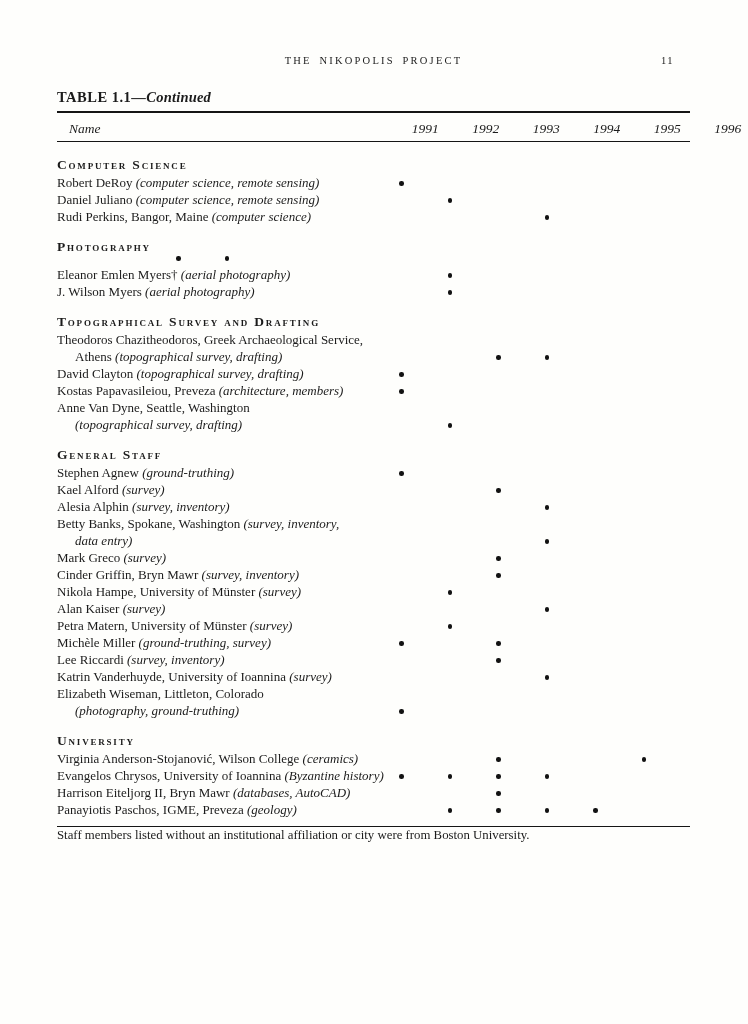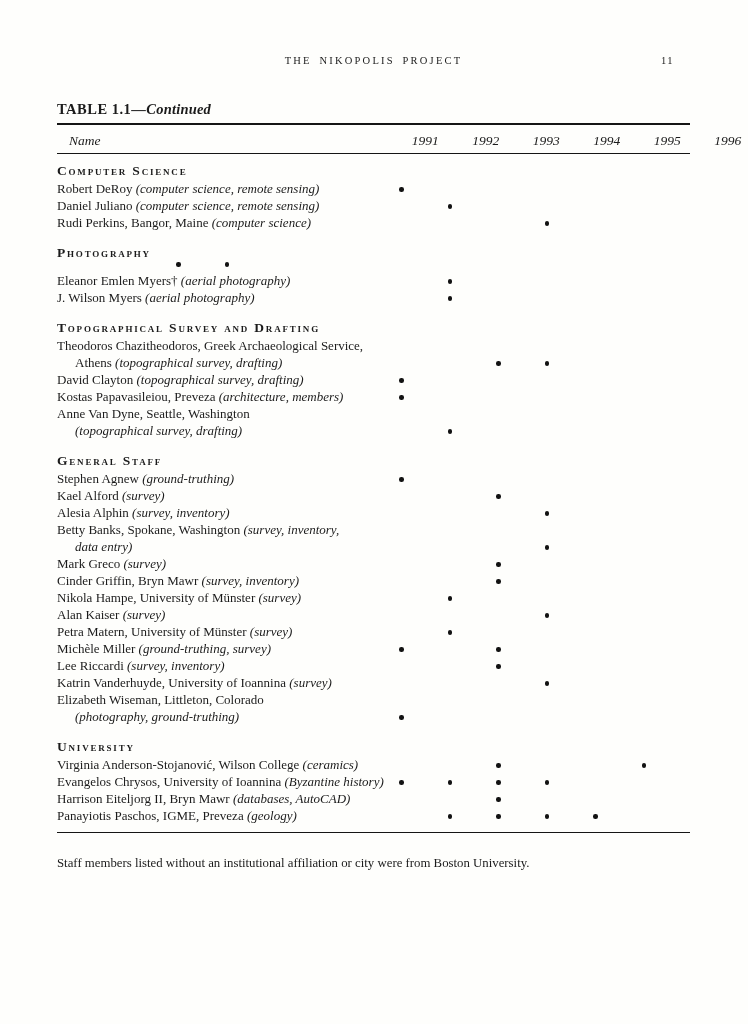--- a/index.html
+++ b/index.html
@@ -28,21 +28,21 @@
     letter-spacing: 2.2px;
     word-spacing: 3px;
   }
   .page-number {
     position: absolute;
     right: 16px;
     top: 0;
     letter-spacing: 1.5px;
   }
   .table-title {
-    margin-top: 32px;
+    margin-top: 20px;
     font-size: 14.5px;
     font-weight: bold;
   }
   .table-title .prefix { letter-spacing: 0.5px; }
   .table-title .ital { font-style: italic; letter-spacing: 0.2px; }
   .rule-heavy { margin-top: 5px; border-top: 2px solid #151515; }
   .rule-light { border-top: 1px solid #151515; }
   .row { display: flex; align-items: flex-end; }
   .name-cell { width: 320px; flex: none; }
   .name-line { white-space: nowrap; line-height: 17px; font-size: 13px; }
@@ -63,31 +63,31 @@
   }
   .dot {
     width: 4.5px;
     height: 4.5px;
     border-radius: 50%;
     background: #121212;
     margin-bottom: 5.5px;
   }
   .table-body { padding-top: 0; }
   .section { margin-top: 13px; }
-  .section:first-child { margin-top: 8px; }
+  .section:first-child { margin-top: 14px; }
   .section-heading {
     font-variant: small-caps;
     font-weight: bold;
     font-size: 13.5px;
     letter-spacing: 1.8px;
     line-height: 18px;
   }
   .bottom-rule { margin-top: 8px; }
   .footnote {
-    margin-top: 22px;
+    margin-top: 0;
     font-size: 12.8px;
     line-height: 16px;
   }
 </style>
 </head>
 <body>
 
 <div class="page">
   <div class="content">
 

